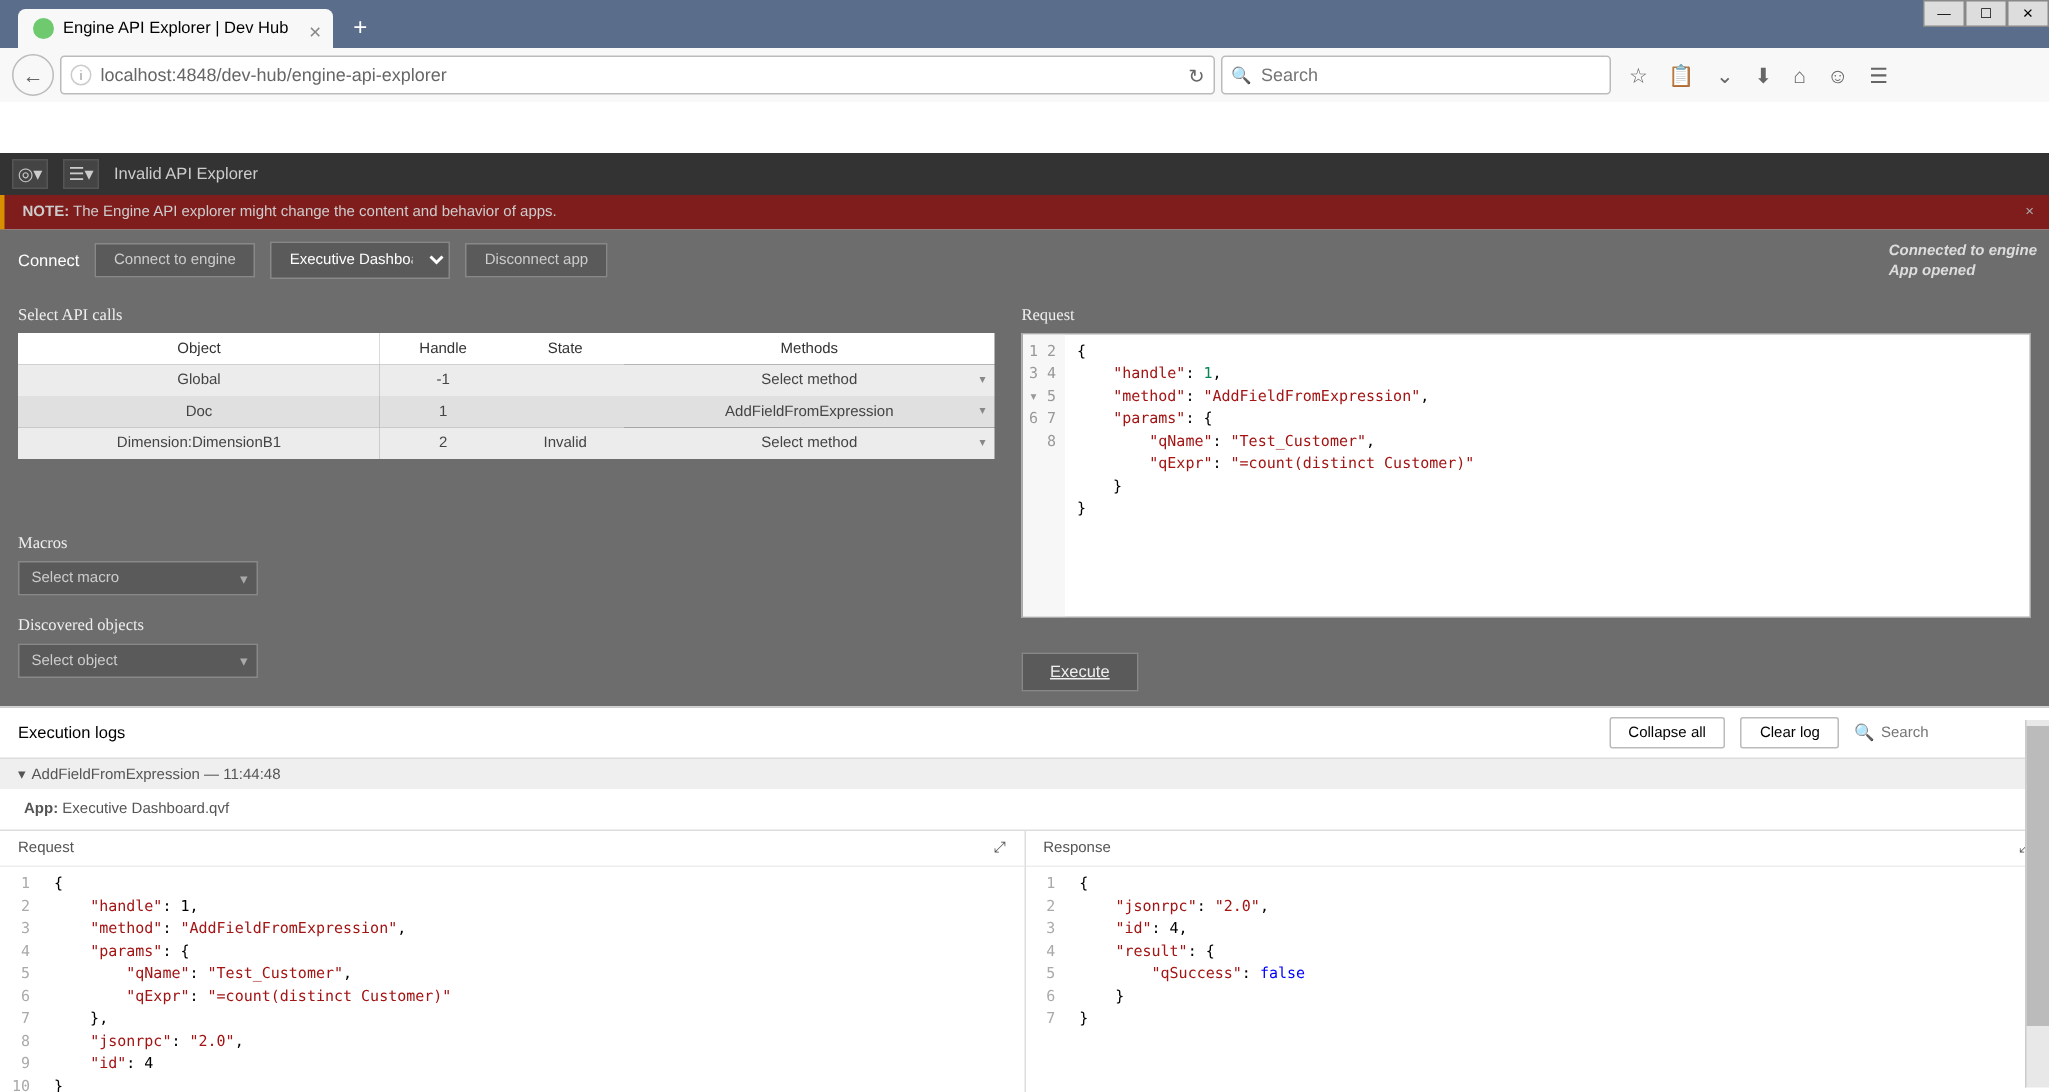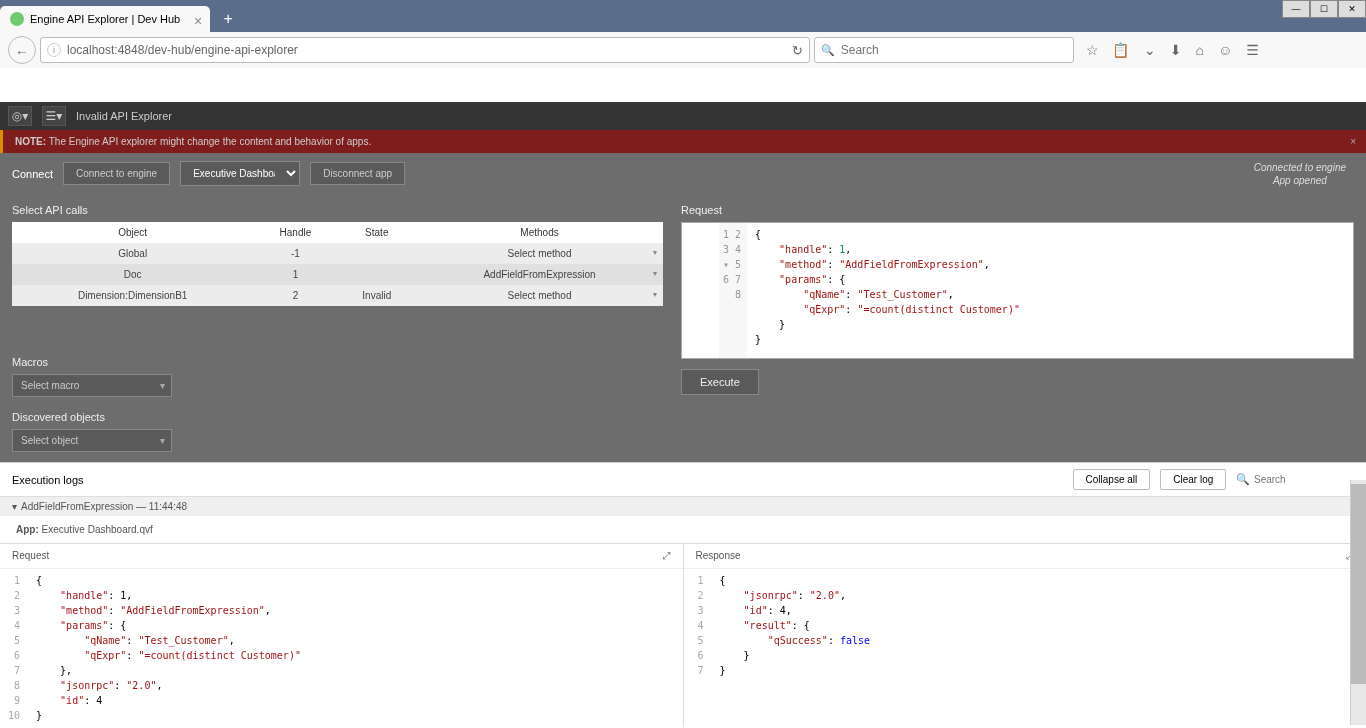--- a/index.html
+++ b/index.html
@@ -1,20 +1,20 @@
 <!DOCTYPE html>
 <html><head>
 <meta charset="utf-8">
 <style>
 * { box-sizing: border-box; margin: 0; padding: 0; }
 body { font-family: Arial, sans-serif; font-size: 11px; background: #fff; overflow: hidden; width: 1366px; height: 728px; }
 
 
 .browser-chrome { background: linear-gradient(#e8e8e8, #d5d5d5); height: 68px; border-bottom: 1px solid #999; }
-.tab-bar { height: 32px; display: flex; align-items: flex-end; background: #5a6e8c; }
+.tab-bar { height: 32px; display: flex; align-items: flex-end; padding-left: 12px; background: #5a6e8c; }
 .tab { background: #f8f8f8; border-radius: 5px 5px 0 0; padding: 6px 30px 6px 10px; font-size: 11px; position: relative; display: flex; align-items: center; gap: 6px; }
 .tab-favicon { width: 14px; height: 14px; border-radius: 50%; background: #6fc96f; display: inline-block; }
 .tab-close { position: absolute; right: 8px; top: 7px; color: #888; font-size: 14px; }
 .new-tab { width: 24px; height: 22px; display: flex; align-items: center; justify-content: center; color: #fff; font-size: 16px; margin-left: 6px; margin-bottom: 2px; cursor: pointer; }
 .window-controls { position: absolute; right: 0; top: 0; display: flex; }
 .window-controls span { width: 28px; height: 18px; border: 1px solid #888; background: #ddd; display: flex; align-items: center; justify-content: center; font-size: 9px; }
 
 .nav-bar { height: 36px; display: flex; align-items: center; padding: 0 8px; gap: 4px; background: #f8f8f8; }
 .back-btn { width: 28px; height: 28px; border-radius: 50%; border: 1px solid #bbb; display: flex; align-items: center; justify-content: center; color: #666; font-size: 14px; }
 .url-bar { flex: 1; height: 26px; border: 1px solid #bbb; border-radius: 3px; display: flex; align-items: center; padding: 0 6px; background: #fff; max-width: 770px; }
@@ -32,50 +32,50 @@
 .header-icon { width: 24px; height: 20px; background: #444; border: 1px solid #555; display: flex; align-items: center; justify-content: center; font-size: 12px; }
 
 
 .warning-bar { background: #7f1d1d; border-left: 3px solid #d89000; color: #ccc; padding: 6px 12px; font-size: 10px; position: relative; }
 .warning-close { position: absolute; right: 10px; top: 6px; color: #aaa; cursor: pointer; }
 
 
 .connect-bar { background: #6d6d6d; padding: 8px 12px; display: flex; align-items: center; gap: 10px; font-size: 11px; color: #fff; position: relative; }
 .connect-bar button { background: #5a5a5a; border: 1px solid #888; color: #ccc; padding: 5px 12px; font-size: 10px; cursor: pointer; }
 .connect-bar select { background: #5a5a5a; border: 1px solid #888; color: #fff; padding: 5px 8px; font-size: 10px; width: 120px; }
-.conn-status { position: absolute; right: 20px; text-align: center; font-style: italic; font-size: 10px; color: #ddd; line-height: 1.3; }
+.conn-status { position: absolute; right: 8px; text-align: left; font-style: italic; font-size: 10px; color: #ddd; line-height: 1.3; font-weight: bold; }
 
 
 .main-area { display: flex; background: #6d6d6d; }
 .left-pane { width: 675px; padding: 10px 12px; }
 .right-pane { flex: 1; padding: 10px 12px 10px 6px; }
 
-.section-label { color: #eee; font-size: 11px; margin-bottom: 6px; }
+.section-label { color: #eee; font-size: 11px; margin-bottom: 6px; font-family: Liberation Serif, serif; }
 
 
 .api-table { width: 100%; border-collapse: collapse; font-size: 10px; }
 .api-table th { background: #fff; color: #333; padding: 5px; text-align: center; font-weight: normal; }
 .api-table td { background: #ececec; color: #444; padding: 5px; text-align: center; }
 .api-table tr.alt td { background: #e0e0e0; }
 .api-table .method-cell { position: relative; }
 .api-table .method-cell::after { content: "▾"; position: absolute; right: 6px; color: #888; font-size: 8px; }
 
 
 .dd { border: 1px solid #888; background: #5a5a5a; color: #ccc; padding: 5px 8px; width: 160px; font-size: 10px; position: relative; }
 .dd::after { content: "▾"; position: absolute; right: 6px; color: #aaa; }
 
 
-.code-editor { background: #fff; border: 1px solid #aaa; height: 137px; display: flex; font-family: Menlo, Consolas, monospace; font-size: 10px; overflow: hidden; padding-left: 37px; }
+.code-editor { background: #fff; border: 1px solid #aaa; height: 190px; display: flex; font-family: Menlo, Consolas, monospace; font-size: 10px; overflow: hidden; }
 .gutter { width: 28px; background: #f7f7f7; color: #999; text-align: right; padding: 4px 6px 4px 2px; line-height: 1.5; }
 .code { padding: 4px 8px; line-height: 1.5; white-space: pre; color: #000; }
 .key { color: #a31515; }
 .str { color: #a31515; }
 .num { color: #098658; }
 
-.execute-btn { margin-top: 10px; background: #5a5a5a; border: 1px solid #888; color: #eee; padding: 6px 18px; font-size: 11px; cursor: pointer; }
+.execute-btn { margin-top: 23px; background: #5a5a5a; border: 1px solid #888; color: #eee; padding: 6px 18px; font-size: 11px; cursor: pointer; text-decoration: underline; }
 
 
 .exec-logs { background: #fff; border-top: 1px solid #ccc; }
 .exec-header { display: flex; align-items: center; padding: 6px 12px; font-size: 11px; gap: 10px; border-bottom: 1px solid #ddd; }
 .exec-header .spacer { flex: 1; }
 .exec-header button { border: 1px solid #bbb; background: #fff; padding: 4px 12px; font-size: 10px; cursor: pointer; border-radius: 2px; }
 .exec-search { display: flex; align-items: center; gap: 4px; color: #888; }
 .exec-search input { border: none; outline: none; font-size: 10px; width: 100px; }
 
 .log-entry-header { background: #efefef; padding: 4px 12px; font-size: 10px; color: #555; display: flex; align-items: center; gap: 4px; }

